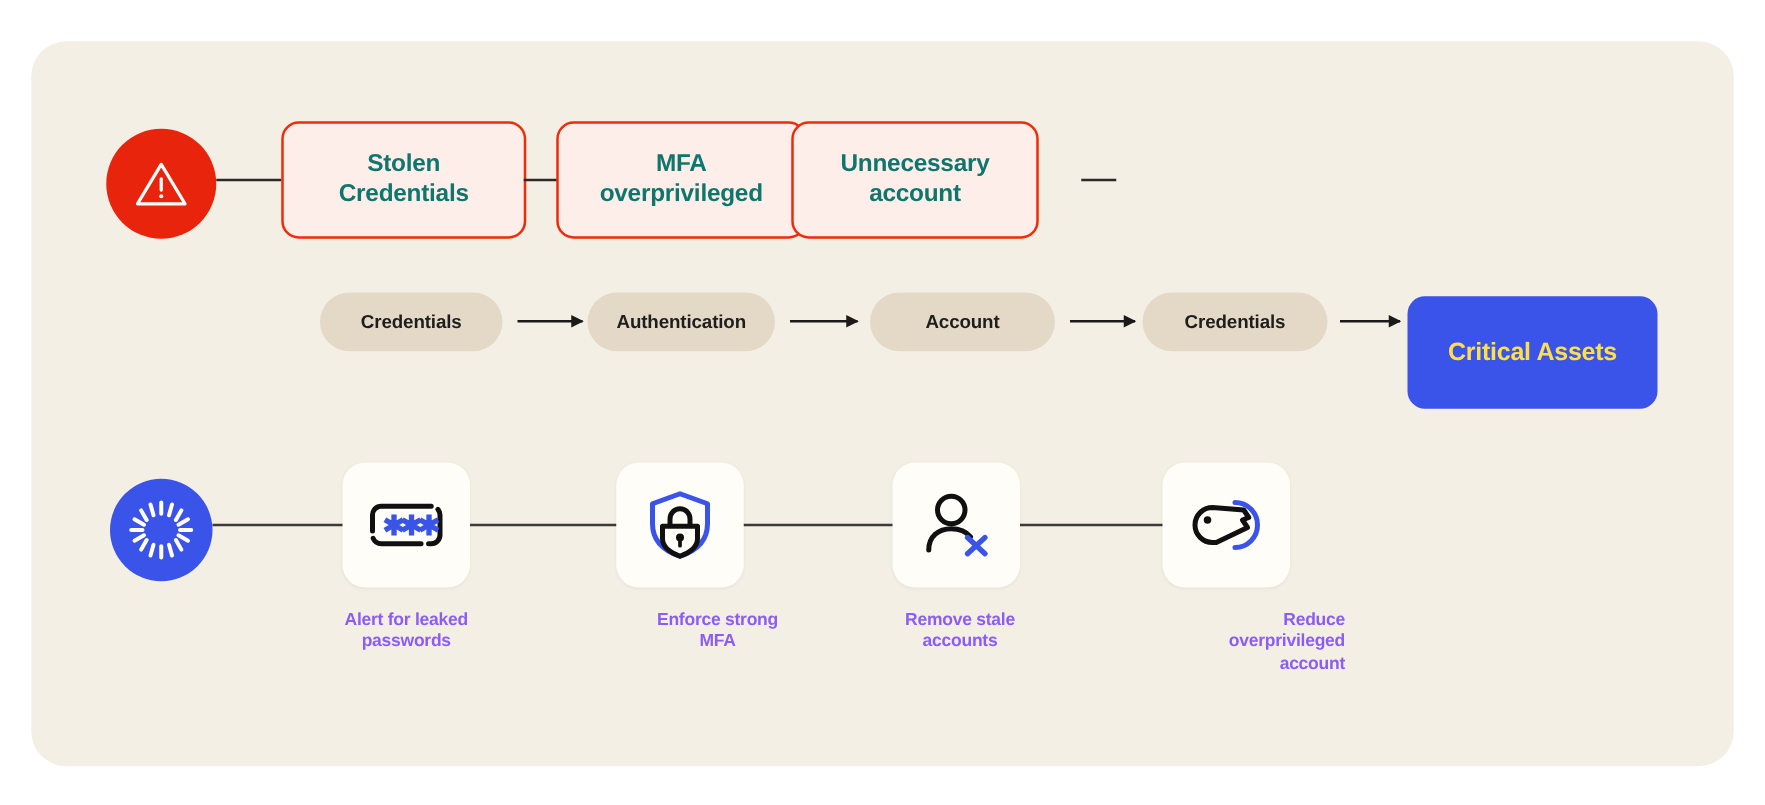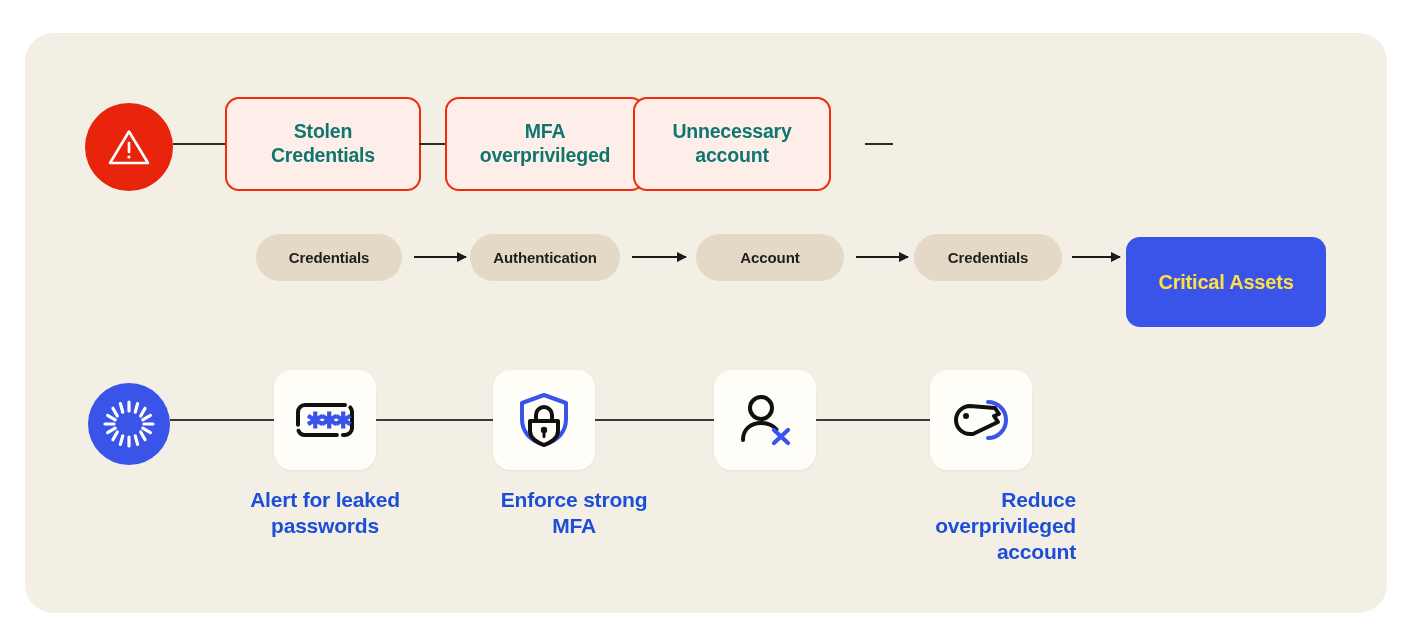--- a/index.html
+++ b/index.html
@@ -114,22 +114,22 @@
     width: 102px; height: 100px;
     background: #FFFDF8;
     border-radius: 18px;
     display: flex; align-items: center; justify-content: center;
     box-shadow: 0 1px 3px rgba(0,0,0,0.05);
   }
   .card-label {
     position: absolute;
     top: 487px;
     text-align: center;
-    color: #1d4ed8;
-    font-size: 21px;
+    color: #8b5cf6;
+    font-size: 14px;
     font-weight: 700;
     line-height: 1.24;
     letter-spacing: -0.2px;
   }
 </style>
 </head>
 <body>
 
 <div id="canvas">
   <div id="panel"></div>
@@ -251,20 +251,24 @@
   <div class="card" style="left:714px;">
     <svg width="58" height="56" viewBox="0 0 58 56">
       <circle cx="25" cy="16" r="11" fill="none" stroke="#101010" stroke-width="4"></circle>
       <path d="M7 48 C7 37 15 31 25 31 C31.5 31 37 33.4 40.5 37.5" fill="none" stroke="#101010" stroke-width="4" stroke-linecap="round"></path>
       <g stroke="#3A53E8" stroke-width="4.2" stroke-linecap="round">
         <line x1="38" y1="38" x2="52" y2="51"></line>
         <line x1="52" y1="38" x2="38" y2="51"></line>
       </g>
     </svg>
   </div>
+  <div class="card-label" style="left:678px; width:180px;">
+    <span>Remove stale</span><br>
+    <span>accounts</span>
+  </div>
 
   <div class="conn-grey" style="left:816px; top:419px; width:116px;"></div>
 
   <div class="card" style="left:930px;">
     <svg width="62" height="52" viewBox="0 0 62 52">
       <path d="M38 8 A18 18 0 1 1 38 44" fill="none" stroke="#3A53E8" stroke-width="4" stroke-linecap="round"></path>
       <path d="M20 12 A13 13 0 1 0 20 40 L23 40 L48 28 L44 22 L49 20 L45 14 Z" fill="#FFFDF8" stroke="#101010" stroke-width="4" stroke-linejoin="round"></path>
       <circle cx="16" cy="22" r="3" fill="#101010"></circle>
     </svg>
   </div>

